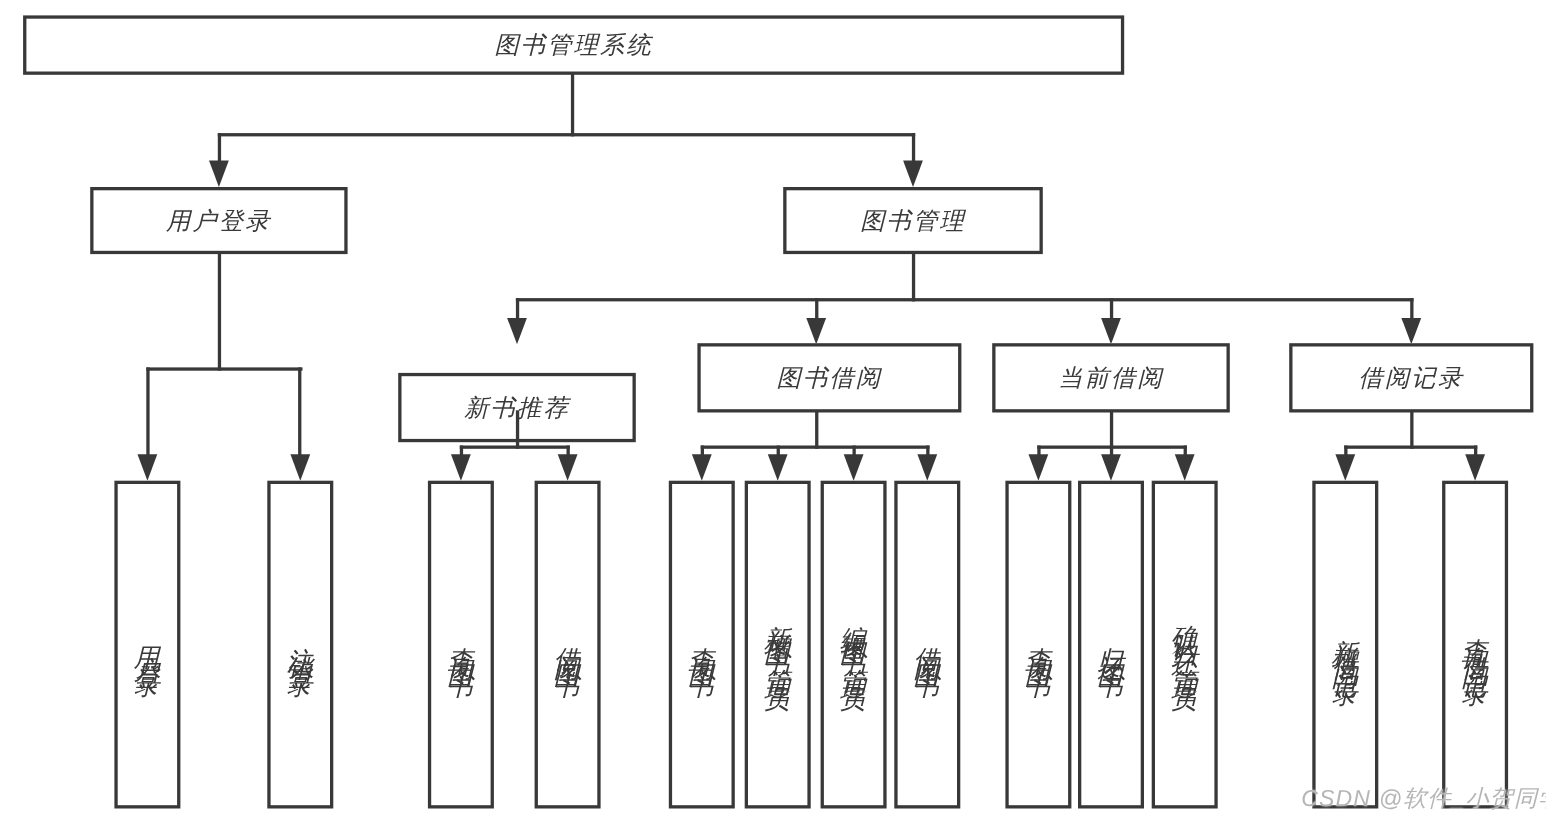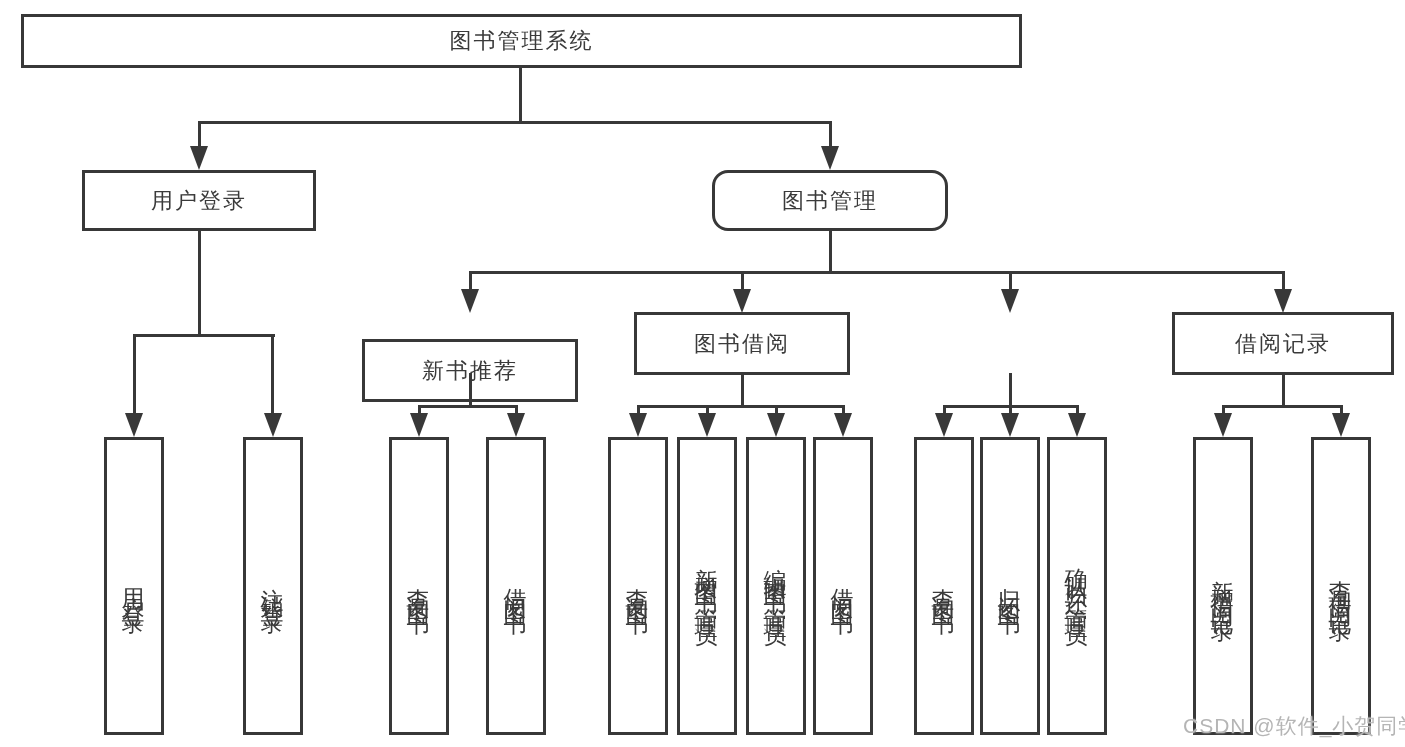--- a/index.html
+++ b/index.html
@@ -3,20 +3,21 @@
 <meta charset="utf-8">
 <style>
   html,body { margin:0; padding:0; }
   body { background:#fff; }
   .canvas {
     position:relative;
     width:1405px; height:747px;
     background:var(--background, #ffffff);
     font-family:"Liberation Sans", sans-serif;
     overflow:hidden;
+    font-style:italic;
   }
   .box {
     position:absolute;
     box-sizing:border-box;
     border:3px solid var(--line, #383838);
     background:#fff;
     display:flex;
     align-items:center;
     justify-content:center;
     color:var(--text, #3a3a3a);
@@ -59,21 +60,21 @@
   <div class="line" style="left:519px; top:66px; width:3px; height:58px;"></div>
   <div class="line" style="left:198px; top:121px; width:634px; height:3px;"></div>
   <div class="line" style="left:198px; top:121px; width:3px; height:29px;"></div>
   <div class="arrowhead" style="left:190px; top:146px;"></div>
   <div class="line" style="left:829px; top:121px; width:3px; height:29px;"></div>
   <div class="arrowhead" style="left:821px; top:146px;"></div>
 
   <div class="box" style="left:82px; top:170px; width:234px; height:61px;">
     <span class="h-label">用户登录</span>
   </div>
-  <div class="box" style="left:712px; top:170px; width:236px; height:61px;border-radius:16px;">
+  <div class="box" style="left:712px; top:170px; width:236px; height:61px;">
     <span class="h-label">图书管理</span>
   </div>
 
   <div class="line" style="left:198px; top:229px; width:3px; height:108px;"></div>
   <div class="line" style="left:133px; top:334px; width:142px; height:3px;"></div>
   <div class="line" style="left:133px; top:334px; width:3px; height:82px;"></div>
   <div class="arrowhead" style="left:125px; top:413px;"></div>
   <div class="line" style="left:271px; top:334px; width:3px; height:82px;"></div>
   <div class="arrowhead" style="left:264px; top:413px;"></div>
 
@@ -84,22 +85,25 @@
   <div class="line" style="left:741px; top:271px; width:3px; height:20px;"></div>
   <div class="arrowhead" style="left:733px; top:289px;"></div>
   <div class="line" style="left:1009px; top:271px; width:3px; height:20px;"></div>
   <div class="arrowhead" style="left:1001px; top:289px;"></div>
   <div class="line" style="left:1282px; top:271px; width:3px; height:20px;"></div>
   <div class="arrowhead" style="left:1274px; top:289px;"></div>
 
   <div class="box" style="left:362px; top:312px; width:216px; height:63px;margin-top:27px;">
     <span class="h-label">新书推荐</span>
   </div>
-  <div class="box" style="left:634px; top:312px; width:216px; height:63px;">
+  <div class="box" style="left:634px; top:312px; width:240px; height:63px;">
     <span class="h-label">图书借阅</span>
+  </div>
+  <div class="box" style="left:902px; top:312px; width:216px; height:63px;">
+    <span class="h-label">当前借阅</span>
   </div>
   <div class="box" style="left:1172px; top:312px; width:222px; height:63px;">
     <span class="h-label">借阅记录</span>
   </div>
 
   <div class="line" style="left:469px; top:373px; width:3px; height:35px;"></div>
   <div class="line" style="left:418px; top:405px; width:100px; height:3px;"></div>
   <div class="line" style="left:418px; top:405px; width:3px; height:12px;"></div>
   <div class="arrowhead" style="left:410px; top:413px;"></div>
   <div class="line" style="left:515px; top:405px; width:3px; height:12px;"></div>

